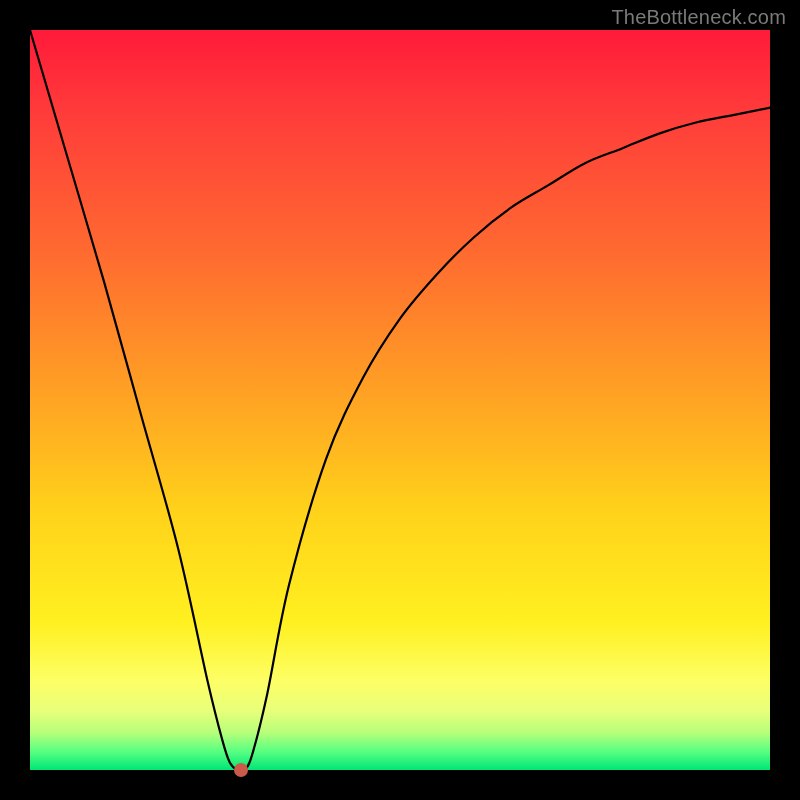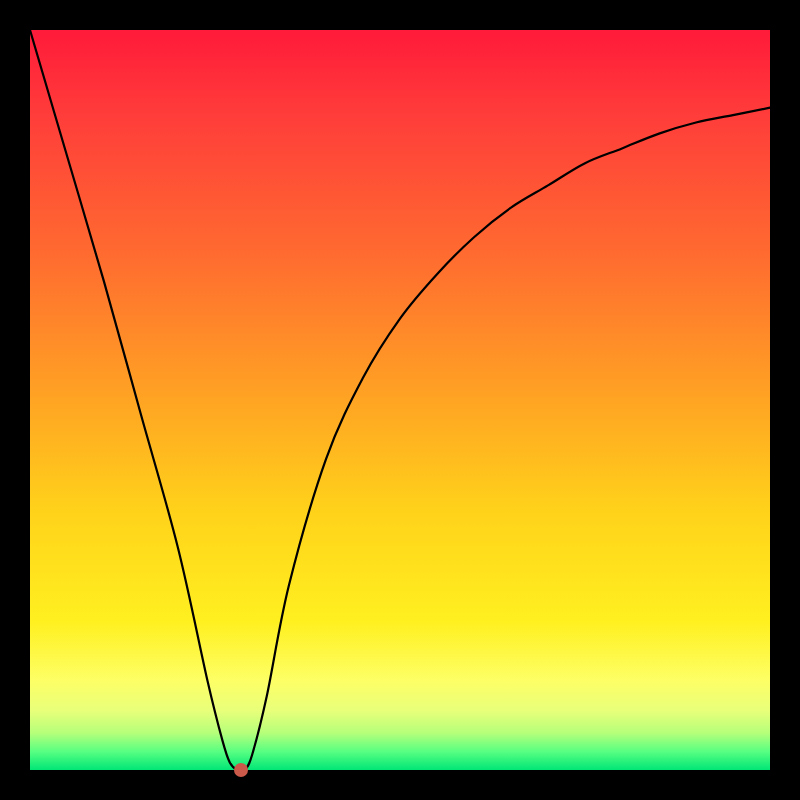--- a/index.html
+++ b/index.html
@@ -64,20 +64,21 @@
     height: 14px;
     border-radius: 50%;
     background: #cc5a4a;
     transform: translate(-50%, -50%);
   }
 </style>
 </head>
 <body>
 
 <div class="frame">
+  <div class="watermark">TheBottleneck.com</div>
 
   <div class="plot">
     <svg class="curve" viewBox="0 0 740 740" preserveAspectRatio="none">
       <path fill="none" stroke="#000" stroke-width="2.2" stroke-linejoin="round" stroke-linecap="round" d="M 0 0 C 6.166666666666667 20.96666666666668, 24.666666666666664 83.86666666666673, 37 125.80000000000007 C 49.333333333333336 167.7333333333334, 61.666666666666664 208.4333333333333, 74 251.59999999999997 C 86.33333333333333 294.76666666666665, 98.66666666666667 340.4, 111 384.8 C 123.33333333333333 429.20000000000005, 136.9 473.6, 148 518 C 159.1 562.4, 170.2 619.1333333333334, 177.6 651.2 C 185 683.2666666666667, 188.7 696.8333333333333, 192.4 710.4 C 196.10000000000002 723.9666666666667, 197.33333333333334 727.6666666666667, 199.8 732.6 C 202.26666666666668 737.5333333333333, 204.73333333333335 738.7666666666667, 207.20000000000002 740 C 209.66666666666669 741.2333333333333, 212.13333333333333 742.4666666666667, 214.6 740 C 217.06666666666666 737.5333333333333, 218.3 737.5333333333334, 222 725.2 C 225.7 712.8666666666667, 230.63333333333335 694.3666666666667, 236.8 666 C 242.96666666666667 637.6333333333333, 249.13333333333333 594.4666666666667, 259 555 C 268.8666666666667 515.5333333333333, 283.6666666666667 463.73333333333335, 296 429.2 C 308.3333333333333 394.66666666666663, 320.6666666666667 371.2333333333333, 333 347.79999999999995 C 345.3333333333333 324.3666666666666, 357.66666666666663 305.8666666666667, 370 288.6 C 382.33333333333337 271.33333333333337, 394.66666666666674 257.76666666666665, 407.00000000000006 244.2 C 419.33333333333337 230.63333333333333, 431.6666666666667 218.30000000000004, 444 207.20000000000005 C 456.3333333333333 196.10000000000005, 468.6666666666667 186.23333333333338, 481 177.60000000000002 C 493.3333333333333 168.96666666666667, 505.6666666666667 162.79999999999998, 518 155.39999999999998 C 530.3333333333334 147.99999999999997, 542.6666666666666 139.3666666666667, 555 133.20000000000005 C 567.3333333333334 127.03333333333337, 579.6666666666666 123.33333333333331, 592 118.39999999999998 C 604.3333333333334 113.46666666666664, 616.6666666666666 107.91666666666669, 629 103.60000000000002 C 641.3333333333334 99.28333333333336, 653.6666666666666 95.58333333333333, 666 92.5 C 678.3333333333334 89.41666666666667, 690.6666666666666 87.5666666666667, 703 85.10000000000002 C 715.3333333333334 82.63333333333334, 733.8333333333334 78.93333333333328, 740 77.69999999999993"></path>
     </svg>
     <div class="dot" style="left: 210.9px; top: 740px; background: rgb(204, 90, 74);"></div>
   </div>
 </div>
 
 </body></html>

